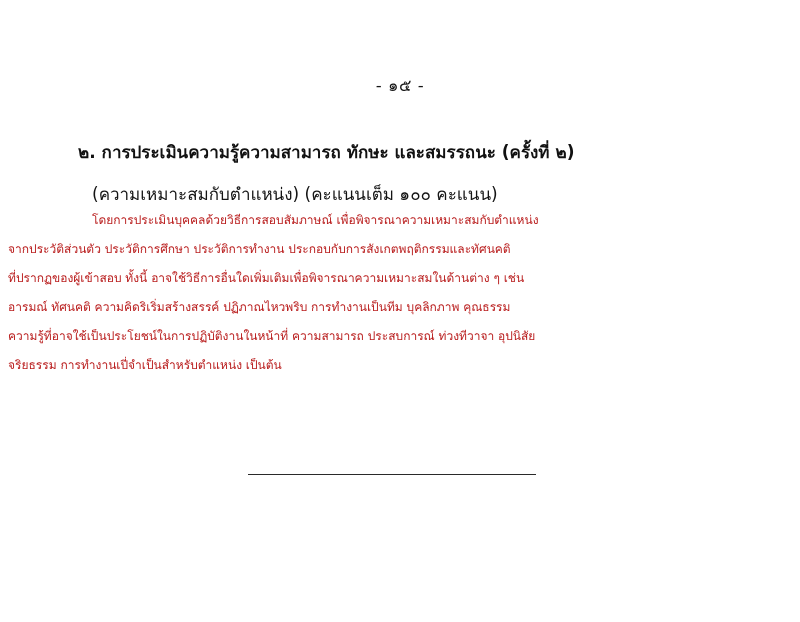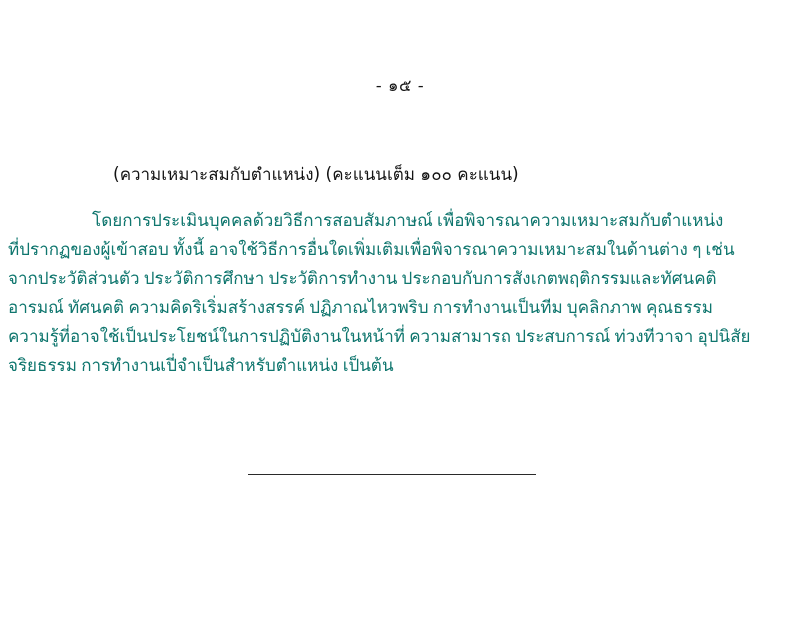--- a/index.html
+++ b/index.html
@@ -34,66 +34,65 @@
     position: absolute;
     top: 138px;
     left: 78px;
     font-size: 17px;
     font-weight: bold;
     color: #111111;
     white-space: nowrap;
   }
   .subheading {
     position: absolute;
-    top: 160px;
+    top: 180px;
     left: 92px;
     font-size: 17px;
     color: #141414;
     white-space: nowrap;
-    margin-left: 21px;
   }
   .body-block {
     position: absolute;
     top: 206px;
     left: 8px;
     width: 784px;
   }
   .body-line {
-    font-size: 17px;
+    font-size: 12px;
     line-height: 29px;
-    color: #0f766e;
+    color: #b91c1c;
     white-space: nowrap;
-    font-family: Liberation Serif, serif;
   }
   .body-line.indent {
     padding-left: 84px;
   }
   .signature-rule {
     position: absolute;
     top: 474px;
     left: 248px;
     width: 288px;
     height: 0;
     border-bottom: 1.4px solid #2a2a2a;
   }
 </style>
 </head>
 <body>
 
 <div class="page">
 
   <div class="page-number">- ๑๕ -</div>
 
+  <div class="heading">๒. การประเมินความรู้ความสามารถ ทักษะ และสมรรถนะ (ครั้งที่ ๒)</div>
 
   <div class="subheading">(ความเหมาะสมกับตำแหน่ง) (คะแนนเต็ม ๑๐๐ คะแนน)</div>
 
   <div class="body-block">
     <div class="body-line indent">โดยการประเมินบุคคลด้วยวิธีการสอบสัมภาษณ์ เพื่อพิจารณาความเหมาะสมกับตำแหน่ง</div>
+    <div class="body-line">จากประวัติส่วนตัว ประวัติการศึกษา ประวัติการทำงาน ประกอบกับการสังเกตพฤติกรรมและทัศนคติ</div>
     <div class="body-line">ที่ปรากฏของผู้เข้าสอบ ทั้งนี้ อาจใช้วิธีการอื่นใดเพิ่มเติมเพื่อพิจารณาความเหมาะสมในด้านต่าง ๆ เช่น</div>
-    <div class="body-line">จากประวัติส่วนตัว ประวัติการศึกษา ประวัติการทำงาน ประกอบกับการสังเกตพฤติกรรมและทัศนคติ</div>
     <div class="body-line">อารมณ์ ทัศนคติ ความคิดริเริ่มสร้างสรรค์ ปฏิภาณไหวพริบ การทำงานเป็นทีม บุคลิกภาพ คุณธรรม</div>
     <div class="body-line">ความรู้ที่อาจใช้เป็นประโยชน์ในการปฏิบัติงานในหน้าที่ ความสามารถ ประสบการณ์ ท่วงทีวาจา อุปนิสัย</div>
     <div class="body-line">จริยธรรม การทำงานเปี่จำเป็นสำหรับตำแหน่ง เป็นต้น</div>
   </div>
 
   <div class="signature-rule"></div>
 
 </div>
 
 </body></html>

